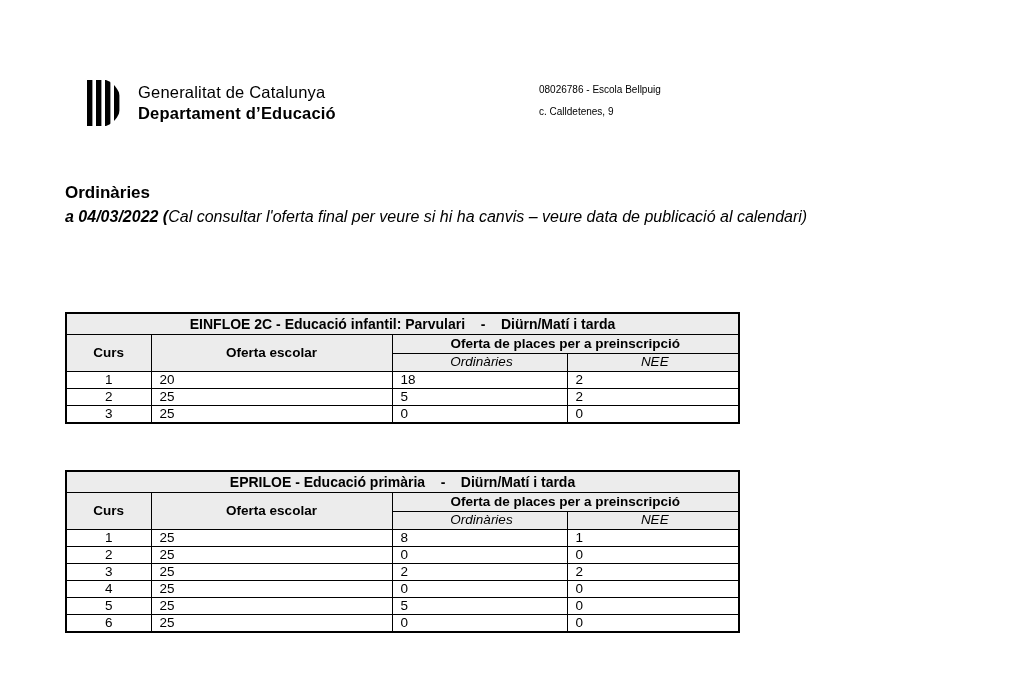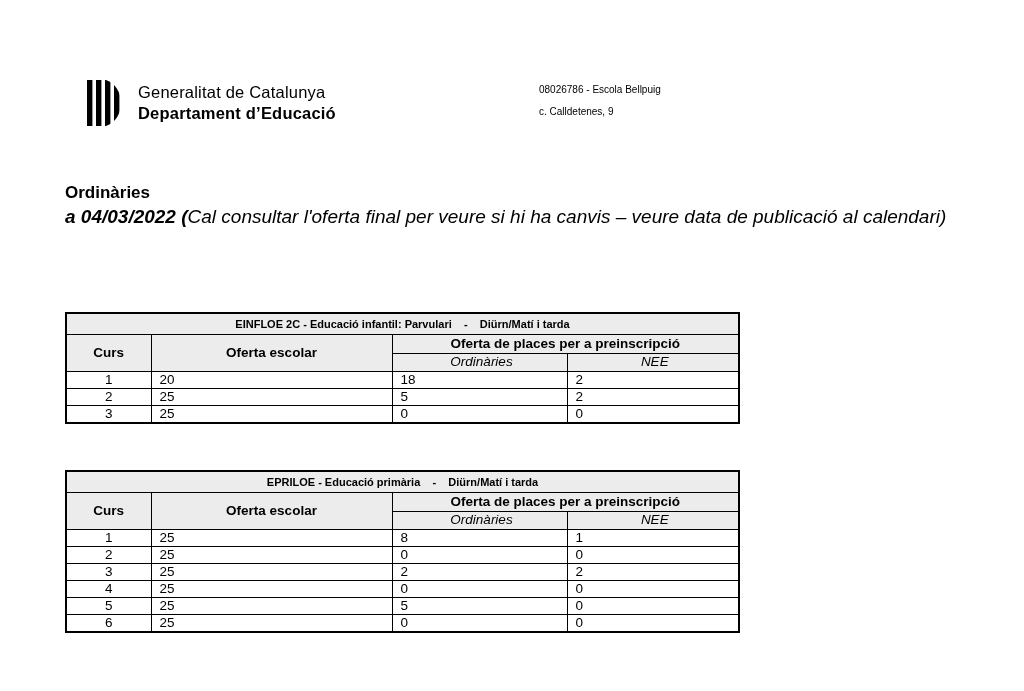--- a/index.html
+++ b/index.html
@@ -31,21 +31,21 @@
     position: absolute;
     top: 79px;
     left: 539px;
     font-size: 10px;
     line-height: 21.5px;
   }
 
   
   .titles { position: absolute; top: 181px; left: 65px; }
   .h-bold { font-size: 17px; font-weight: bold; line-height: 24px; }
-  .date-note { font-size: 19px; line-height: 22px; margin-top: 1px; }
+  .date-note { font-size: 16px; line-height: 22px; margin-top: 1px; }
   .date-note .bi { font-style: italic; font-weight: bold; }
   .date-note .i  { font-style: italic; }
 
   
   .offer-table {
     position: absolute;
     left: 65px;
     width: 673px;
     border-collapse: collapse;
     table-layout: fixed;
@@ -58,21 +58,21 @@
     border: 1px solid #000;
     padding: 0 8px;
     height: 17px;
     line-height: 16px;
     overflow: hidden;
   }
   .offer-table .ttl {
     background: #ececec;
     font-weight: bold;
     text-align: center;
-    font-size: 11px;
+    font-size: 14px;
     height: 21px;
     white-space: pre;
   }
   .offer-table .hc {
     background: #ececec;
     font-weight: bold;
     text-align: center;
   }
   .offer-table .hc2 { height: 19px; }
   .offer-table .hi {

